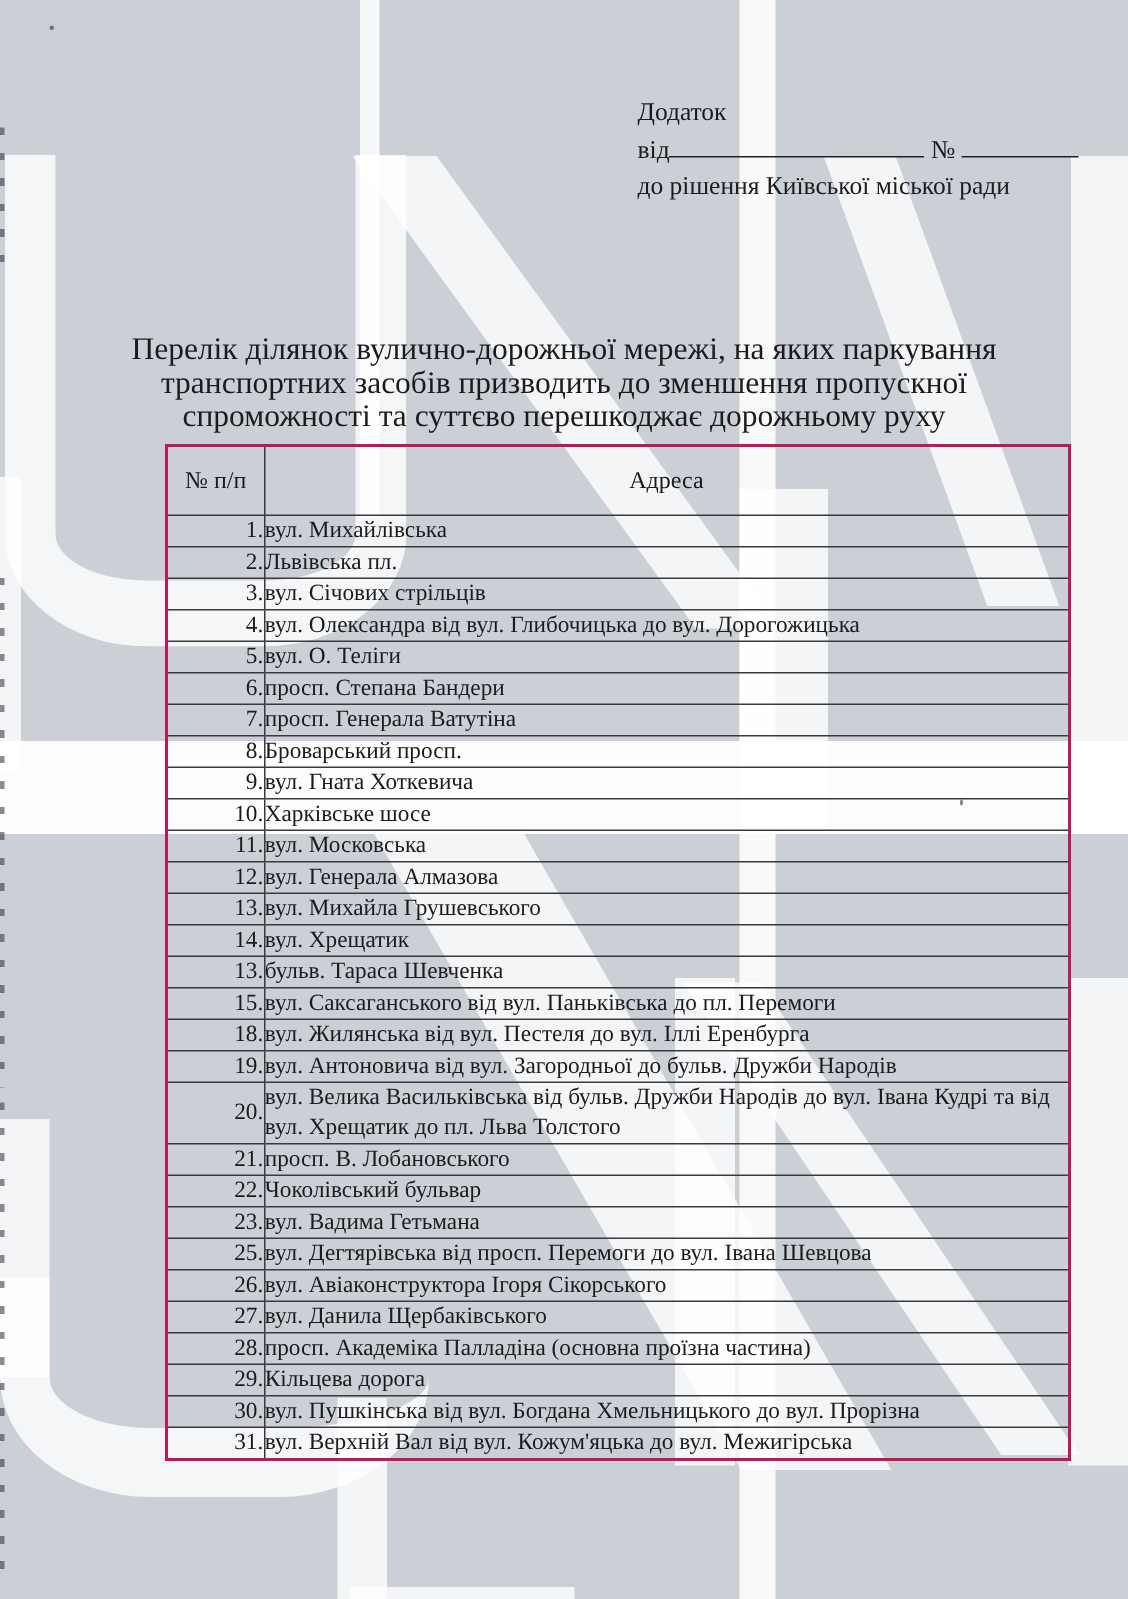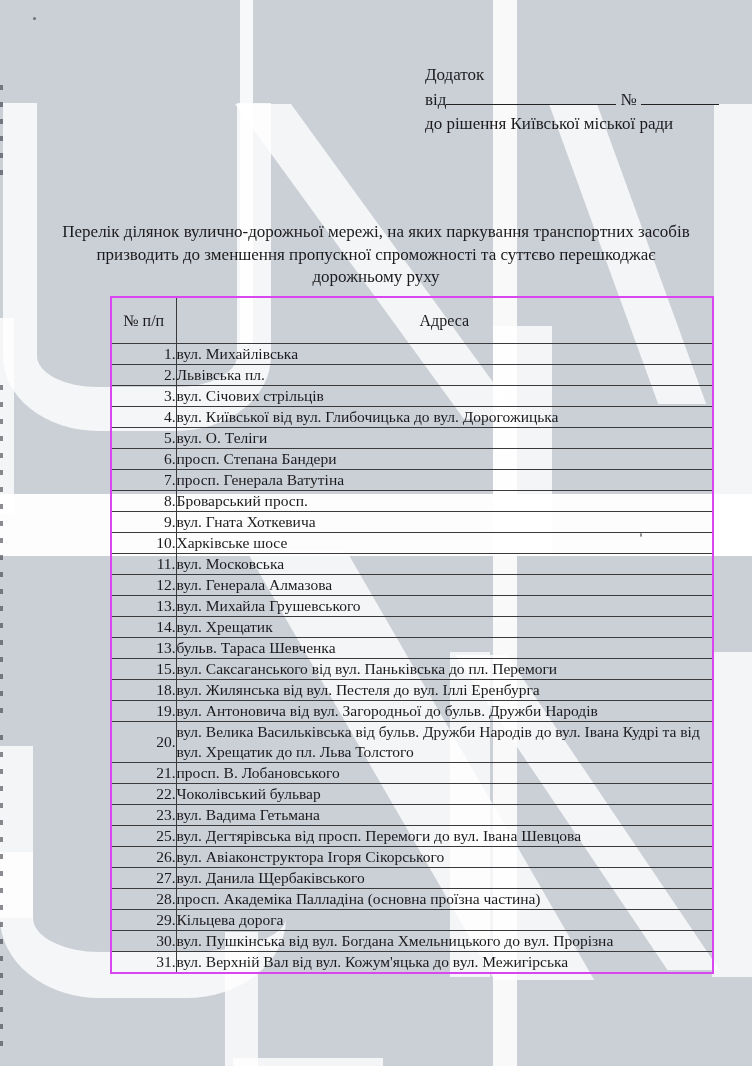--- a/index.html
+++ b/index.html
@@ -44,26 +44,26 @@
   .speck{position:absolute;width:3px;height:3px;border-radius:50%;background:rgba(50,50,55,0.6);}
   .speck-1{left:33px;top:17px;}
   .speck-2{left:640px;top:533px;width:2px;height:4px;}
   
   .appendix{position:absolute;left:425px;top:63px;font-size:17px;line-height:24.5px;white-space:nowrap;}
   .uline{display:inline-block;border-bottom:1.4px solid #222;height:15px;vertical-align:baseline;}
   .uline-date{width:170px;}
   .uline-num{width:78px;margin-left:4px;}
   
   .doc-title{position:absolute;left:56px;top:221px;width:640px;
-    font-size:17px;line-height:22.5px;text-align:center;}
+    font-size:21px;line-height:22.5px;text-align:center;}
   
   table.streets{position:absolute;left:110px;top:296px;width:604px;
     border-collapse:collapse;font-size:15.5px;}
   table.streets, table.streets th, table.streets td{border:1px solid #3a3a3c;}
-  table.streets{border:2px solid #d946ef;}
+  table.streets{border:2px solid #be185d;}
   table.streets th{font-weight:normal;font-size:16px;height:43px;text-align:center;vertical-align:middle;}
   table.streets col.c-num{width:65px;}
   table.streets td{height:19.5px;line-height:20px;padding:0;vertical-align:middle;}
   td.num{text-align:right;padding-right:15px;}
   td.addr{padding-left:9px;padding-right:8px;}
 </style>
 </head>
 <body>
 
 <div class="page">
@@ -124,21 +124,21 @@
       <td class="addr">Львівська пл.</td>
     </tr>
 
     <tr>
       <td class="num">3.</td>
       <td class="addr">вул. Січових стрільців</td>
     </tr>
 
     <tr>
       <td class="num">4.</td>
-      <td class="addr">вул. Київської від вул. Глибочицька до вул. Дорогожицька</td>
+      <td class="addr">вул. Олександра від вул. Глибочицька до вул. Дорогожицька</td>
     </tr>
 
     <tr>
       <td class="num">5.</td>
       <td class="addr">вул. О. Теліги</td>
     </tr>
 
     <tr>
       <td class="num">6.</td>
       <td class="addr">просп. Степана Бандери</td>

